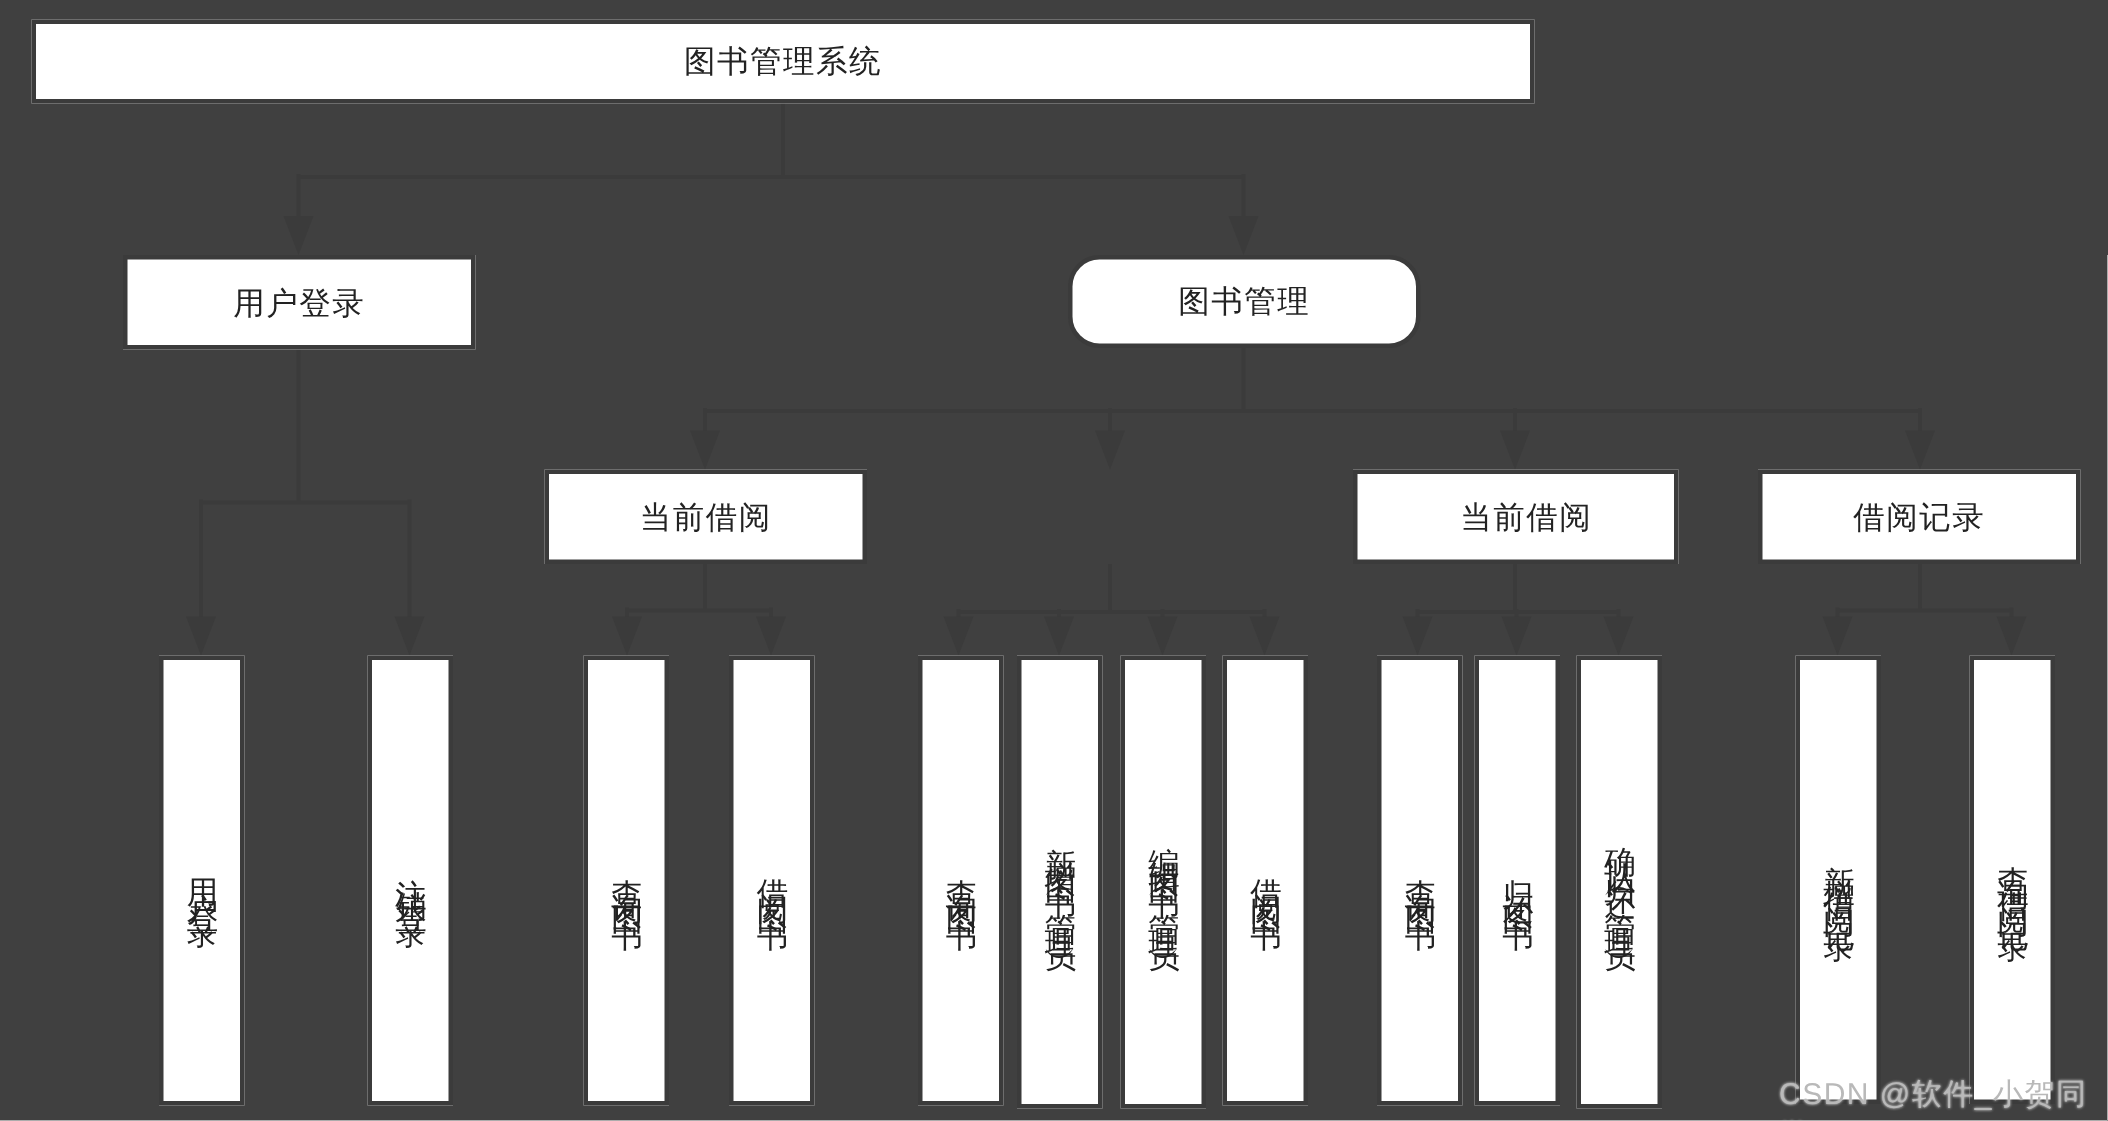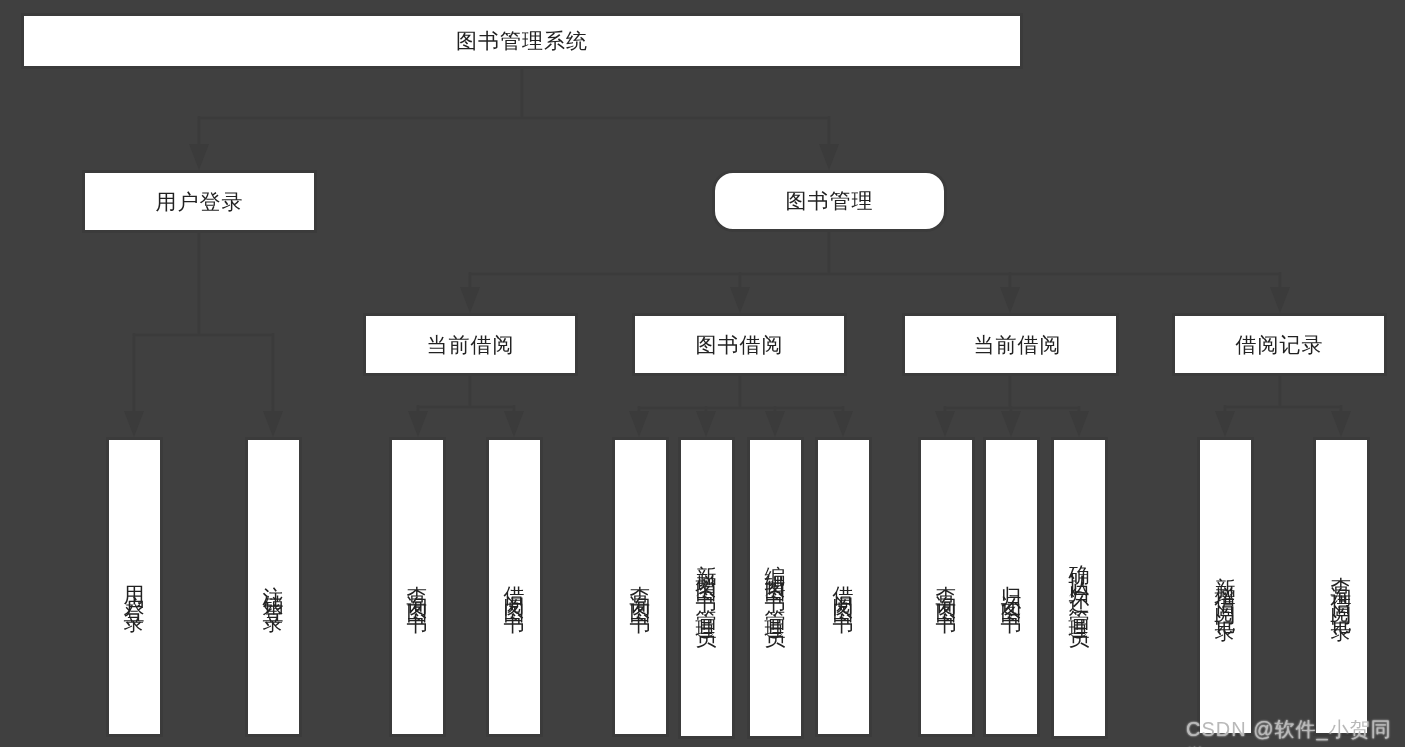--- a/index.html
+++ b/index.html
@@ -90,21 +90,20 @@
              M1069 411 h20 L1079 437 z  M1215 411 h20 L1225 437 z
              M1331 411 h20 L1341 437 z" fill="#3b3b3b" stroke="none"></path>
   </svg>
 
   <div class="node" style="left:21px; top:13px; width:1002px; height:56px;">图书管理系统</div>
 
   <div class="node" style="left:82px; top:170px; width:235px; height:63px;">用户登录</div>
   <div class="node" style="left:712px; top:170px; width:235px; height:62px;border-radius:21px;">图书管理</div>
 
   <div class="node" style="left:363px; top:313px; width:215px; height:63px;">当前借阅</div>
-  <div class="node" style="left:632px; top:313px; width:215px; height:63px;">图书借阅</div>
   <div class="node" style="left:902px; top:313px; width:217px; height:63px;padding-left:14px;">当前借阅</div>
   <div class="node" style="left:1172px; top:313px; width:215px; height:63px;">借阅记录</div>
 
   <div class="node vert" style="left:106px; top:437px; width:57px; height:300px;">用户登录</div>
   <div class="node vert" style="left:245px; top:437px; width:57px; height:300px;">注销登录</div>
 
   <div class="node vert" style="left:389px; top:437px; width:57px; height:300px;">查询图书</div>
   <div class="node vert" style="left:486px; top:437px; width:57px; height:300px;">借阅图书</div>
 
   <div class="node vert" style="left:612px; top:437px; width:57px; height:300px;">查询图书</div>

